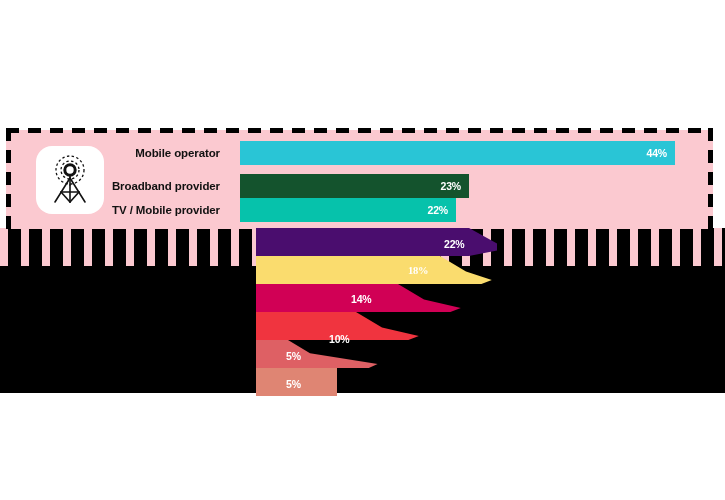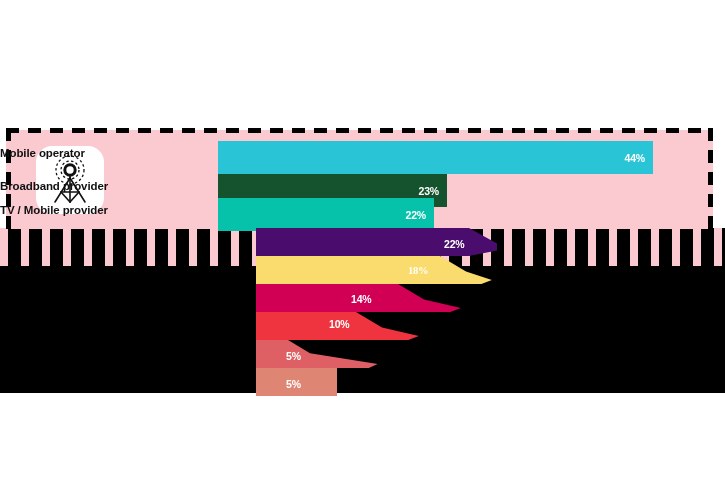--- a/index.html
+++ b/index.html
@@ -25,25 +25,25 @@
   #panel-dash-right{position:absolute;left:708px;top:128px;width:5px;height:101px;
        background:repeating-linear-gradient(180deg,#000 0 13px,transparent 13px 22px);z-index:7;}
 
   
   #icon-tile{position:absolute;left:36px;top:146px;width:68px;height:68px;
              background:#ffffff;border-radius:16px;z-index:8;
              display:flex;align-items:center;justify-content:center;}
 
   
   .bar-row{position:absolute;left:0;height:24px;z-index:8;display:flex;align-items:center;}
-  .bar-label{width:218px;text-align:left;padding-right:12px;box-sizing:border-box;
+  .bar-label{width:240px;text-align:right;padding-right:20px;box-sizing:border-box;
              font-size:11.5px;font-weight:bold;color:#111111;letter-spacing:-.1px;
              white-space:nowrap;}
   .bar-track{position:relative;height:24px;}
-  .bar-fill{height:33px;position:relative;text-align:right;}
+  .bar-fill{height:24px;position:relative;text-align:right;}
   .bar-val{position:absolute;right:8px;top:50%;transform:translateY(-50%);
            font-size:10.5px;font-weight:bold;color:#ffffff;letter-spacing:-.2px;}
 
   
   #funnel{position:absolute;left:0;top:228px;width:725px;height:170px;z-index:9;}
   .fval{position:absolute;font-size:10.5px;font-weight:bold;color:#ffffff;
         letter-spacing:-.2px;}
 </style>
 </head>
 <body>
@@ -110,16 +110,16 @@
         <path d="M 256 28 L 440 28 L 466 43.6 L 491.8 52 L 481.4 56 L 256 56 Z" fill="#fadc6e"></path>
         <path d="M 256 56 L 398 56 L 424 71.6 L 460.8 80 L 450.4 84 L 256 84 Z" fill="#d10055"></path>
         <path d="M 256 84 L 356 84 L 382 99.6 L 418.8 108 L 408.4 112 L 256 112 Z" fill="#f0343f"></path>
         <path d="M 256 112 L 288 112 L 310 125.2 L 377.6 136 L 368.8 140 L 256 140 Z" fill="#de6064"></path>
         <path d="M 256 140 L 337 140 L 337 168 L 256 168 Z" fill="#df8573"></path>
       </g>
   </svg>
   <span class="fval" id="fv0" style="left: 444px; top: 10px;">22%</span>
   <span class="fval" id="fv1" style="left: 408px; top: 37px; font-family: Liberation Serif, serif;">18%</span>
   <span class="fval" id="fv2" style="left: 351px; top: 65px;">14%</span>
-  <span class="fval" id="fv3" style="left: 329px; top: 90px;">10%</span>
+  <span class="fval" id="fv3" style="left: 329px; top: 105px;">10%</span>
   <span class="fval" id="fv4" style="left: 286px; top: 122px;">5%</span>
   <span class="fval" id="fv5" style="left: 286px; top: 150px;">5%</span>
 </div>
 
 </body></html>

